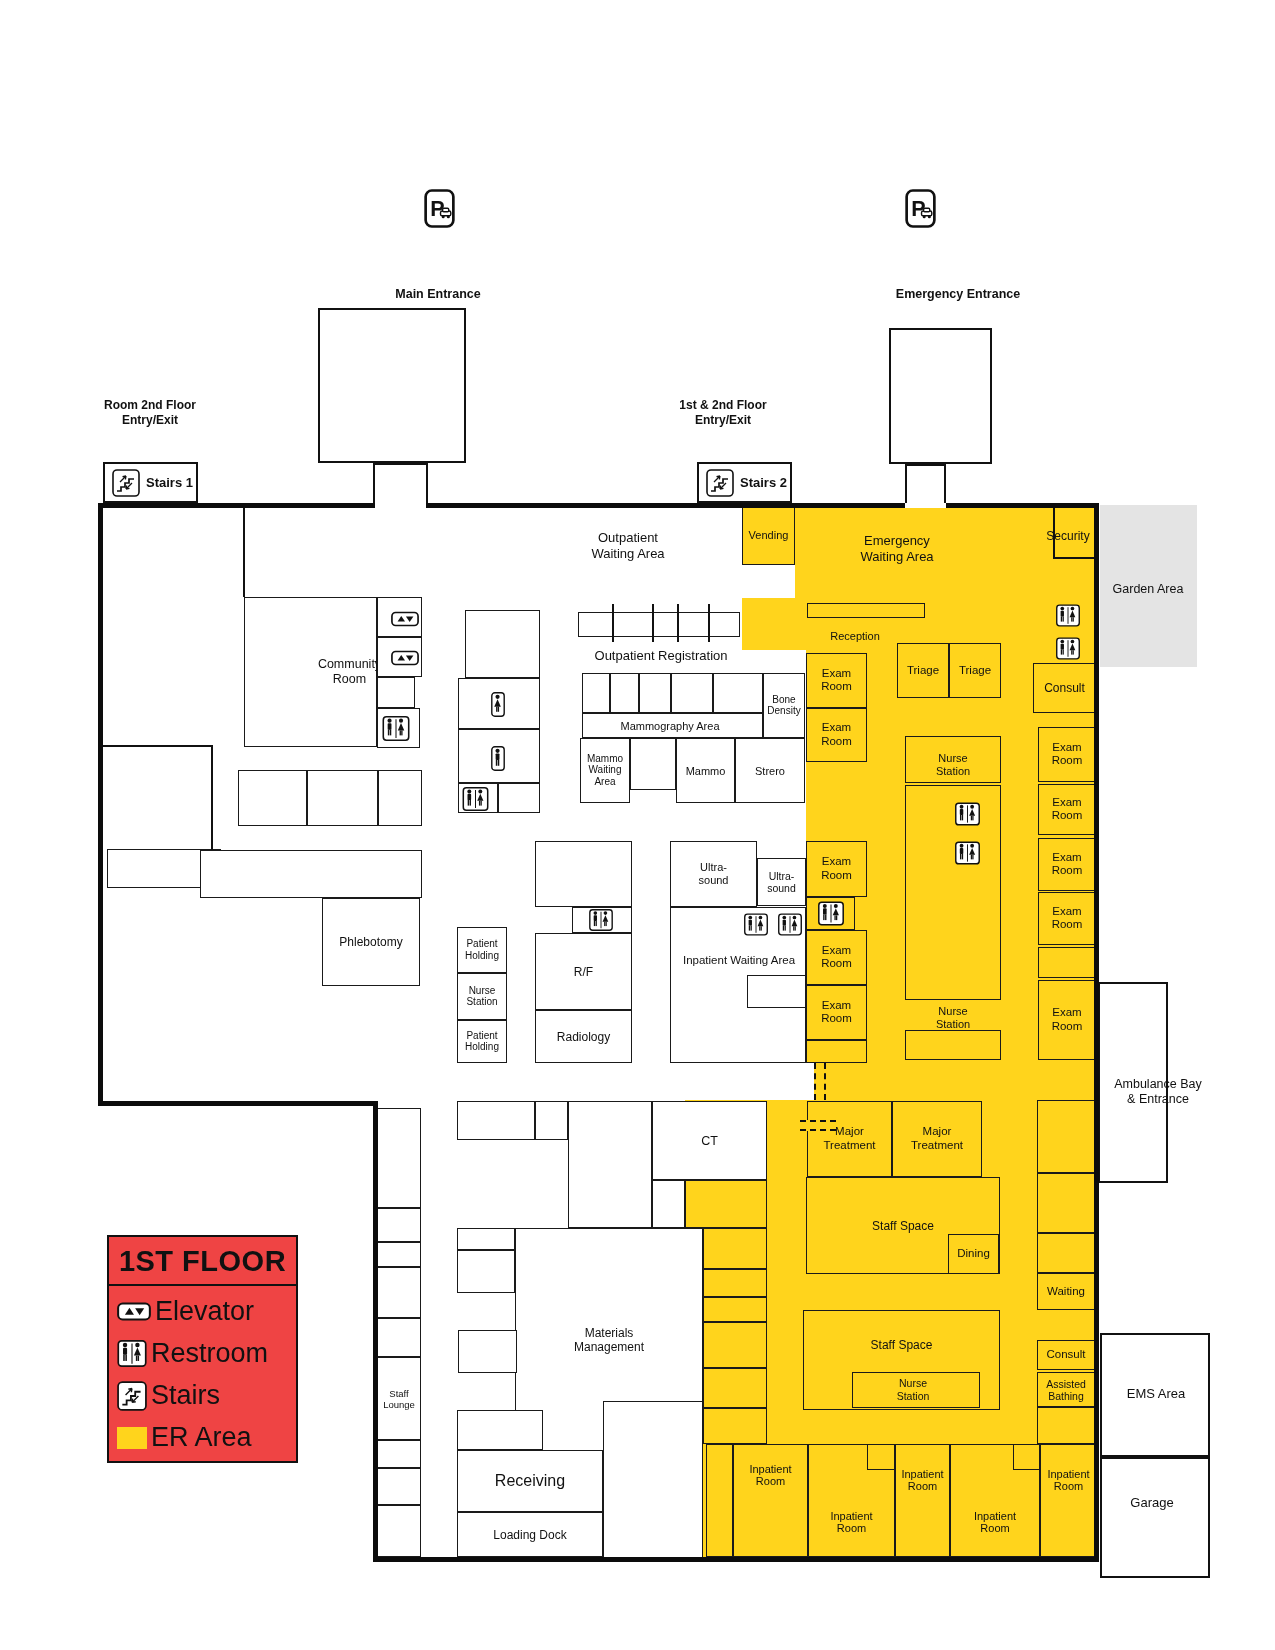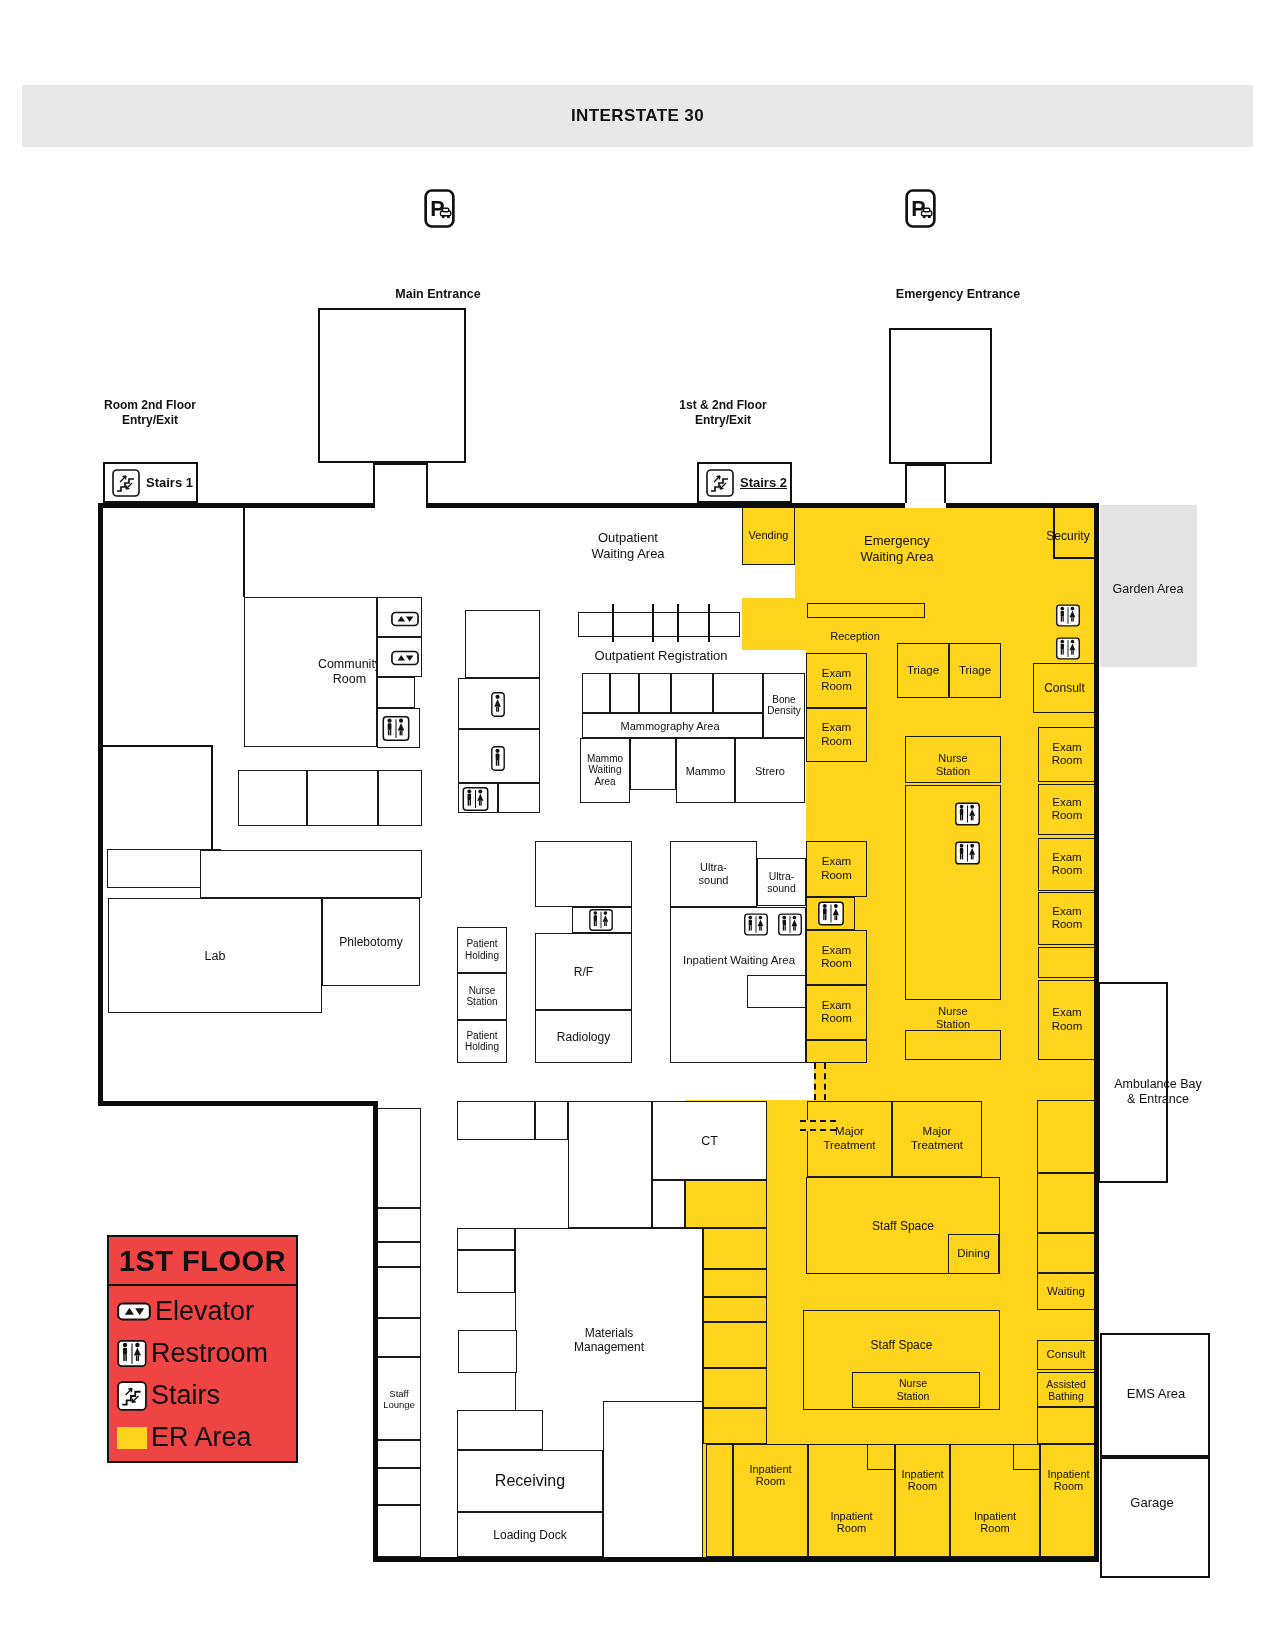--- a/index.html
+++ b/index.html
@@ -33,21 +33,20 @@
   .legend-items{padding:10px 10px 0 8px;}
   .legend-row{display:flex;align-items:center;margin-bottom:11px;}
   .legend-row .licon{margin-right:4px;display:flex;align-items:center;justify-content:center;}
   .legend-row .ltext{font-size:27px;}
   .stairsbox{display:flex;align-items:center;gap:6px;padding-left:7px;font-weight:bold;font-size:13px;}
 </style>
 </head>
 <body>
 
 <div id="canvas">
-  <div class="abs banner" id="banner" style="left: 22px; top: 85px; width: 1231px; height: 62px;">INTERSTATE 30</div>
   <div class="abs" id="plan-layer" style="left:0;top:0;width:1275px;height:1650px;">
       <div class="abs base" style="left: 795px; top: 505px; width: 302px; height: 145px;"></div>
       <div class="abs base" style="left: 742px; top: 598px; width: 65px; height: 52px;"></div>
       <div class="abs base" style="left: 806px; top: 650px; width: 291px; height: 413px;"></div>
       <div class="abs base" style="left: 823px; top: 1063px; width: 274px; height: 37px;"></div>
       <div class="abs base" style="left: 685px; top: 1100px; width: 412px; height: 460px;"></div>
       <div class="abs room gray" style="left: 1100px; top: 505px; width: 97px; height: 162px;"></div>
       <div class="abs room" style="left: 244px; top: 597px; width: 133px; height: 150px;">
         <div class="lbl" style="font-size: 12.5px; margin-left: 39px;">Community
 Room</div>
@@ -107,23 +106,20 @@
         <div class="lbl" style="font-size: 10px;">Patient
 Holding</div>
       </div>
       <div class="abs room" style="left: 457px; top: 973px; width: 50px; height: 47px;">
         <div class="lbl" style="font-size: 10px;">Nurse
 Station</div>
       </div>
       <div class="abs room" style="left: 457px; top: 1020px; width: 50px; height: 43px;">
         <div class="lbl" style="font-size: 10px;">Patient
 Holding</div>
-      </div>
-      <div class="abs room" style="left: 108px; top: 898px; width: 214px; height: 115px;">
-        <div class="lbl" style="font-size: 12.5px;">Lab</div>
       </div>
       <div class="abs room" style="left: 322px; top: 898px; width: 98px; height: 88px;">
         <div class="lbl" style="font-size: 12px;">Phlebotomy</div>
       </div>
       <div class="abs room" style="left: 107px; top: 849px; width: 114px; height: 39px;"></div>
       <div class="abs room" style="left: 200px; top: 850px; width: 222px; height: 48px;"></div>
       <div class="abs room" style="left: 457px; top: 1101px; width: 78px; height: 39px;"></div>
       <div class="abs room" style="left: 535px; top: 1101px; width: 33px; height: 39px;"></div>
       <div class="abs room" style="left: 568px; top: 1101px; width: 84px; height: 127px;"></div>
       <div class="abs room" style="left: 652px; top: 1101px; width: 115px; height: 79px;">
@@ -484,21 +480,21 @@
       <rect x="1" y="1" width="26" height="26" rx="4" fill="#fff" stroke="#111" stroke-width="1.6"></rect>
       <path d="M5,22 h4 v-4 h4 v-4 h4 v-4 h5" fill="none" stroke="#111" stroke-width="1.7"></path>
       <path d="M8,13 L14,7 M14,7 l-3.5,0.6 M14,7 l-0.6,3.5" fill="none" stroke="#111" stroke-width="1.3"></path>
       <path d="M20,14 L14,20 M14,20 l3.5,-0.6 M14,20 l0.6,-3.5" fill="none" stroke="#111" stroke-width="1.3"></path>
           </svg>
         </span>
         <span>Stairs 1</span>
       </div>
       <div class="flabel bold" style="left: 150px; top: 413px; font-size: 12px;">Room 2nd Floor
 Entry/Exit</div>
-      <div class="abs obox stairsbox" style="left: 697px; top: 462px; width: 95px; height: 41px; text-decoration: underline;">
+      <div class="abs obox stairsbox" style="left: 697px; top: 462px; width: 95px; height: 41px;">
         <span class="icon">
           <svg width="28" height="28" viewBox="0 0 28 28">
       <rect x="1" y="1" width="26" height="26" rx="4" fill="#fff" stroke="#111" stroke-width="1.6"></rect>
       <path d="M5,22 h4 v-4 h4 v-4 h4 v-4 h5" fill="none" stroke="#111" stroke-width="1.7"></path>
       <path d="M8,13 L14,7 M14,7 l-3.5,0.6 M14,7 l-0.6,3.5" fill="none" stroke="#111" stroke-width="1.3"></path>
       <path d="M20,14 L14,20 M14,20 l3.5,-0.6 M14,20 l0.6,-3.5" fill="none" stroke="#111" stroke-width="1.3"></path>
           </svg>
         </span>
         <span>Stairs 2</span>
       </div>

